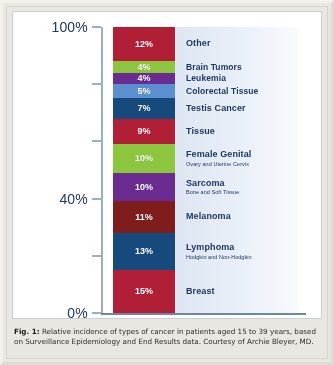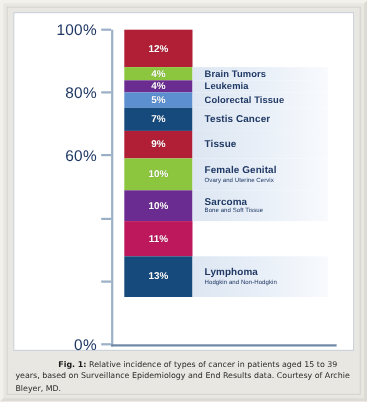--- a/index.html
+++ b/index.html
@@ -85,54 +85,56 @@
     letter-spacing:0.05px;
   }
   .seg.small .lab{font-size:8.5px;}
 
   
   .caption{
     position:absolute;left:14px;top:327px;width:308px;
     font-size:7.2px;line-height:1.45;color:#2b2b2b;
     font-family:"DejaVu Sans",sans-serif;
   }
-  .caption b{color:#1a1a1a;margin-left:39px;}
+  .caption b{color:#1a1a1a;}
 </style>
 </head>
 <body>
 
 <div id="root">
   <div class="frame-outer"></div>
   <div class="frame-inner-line"></div>
 
   <div class="panel">
     <div class="plot">
 
       <div class="ylabels" id="ylabels">
           <div class="ytick-label" style="top: 301px;">0%</div>
-          <div class="ytick-label" style="top: 129.4px;">60%</div>
-          <div class="ytick-label" style="top: 72.2px;">80%</div>
+          <div class="ytick-label" style="top: 186.6px;">40%</div>
           <div class="ytick-label" style="top: 15px;">100%</div>
         </div>
       <div id="yticks">
           <div class="tick" style="top: 300px;"></div>
           <div class="tick" style="top: 242.8px;"></div>
           <div class="tick" style="top: 185.6px;"></div>
           <div class="tick" style="top: 128.4px;"></div>
           <div class="tick" style="top: 71.2px;"></div>
           <div class="tick" style="top: 14px;"></div>
         </div>
       <div class="yaxis-line"></div>
       <div class="baseline"></div>
 
       <div class="stack" id="stack">
           <div class="seg" style="height: 12%;">
             <div class="swatch" style="background: rgb(176, 31, 53);">
               <span class="pct">12%</span>
             </div>
+            <div class="labelband">
+              <div class="lab">Other</div>
+            </div>
           </div>
           <div class="seg small" style="height: 4%;">
             <div class="swatch" style="background: rgb(140, 198, 62);">
               <span class="pct">4%</span>
             </div>
             <div class="labelband">
               <div class="lab">Brain Tumors</div>
             </div>
           </div>
           <div class="seg small" style="height: 4%;">
@@ -179,31 +181,42 @@
           <div class="seg" style="height: 10%;">
             <div class="swatch" style="background: rgb(107, 44, 145);">
               <span class="pct">10%</span>
             </div>
             <div class="labelband">
               <div class="lab">Sarcoma</div>
               <div class="sub">Bone and Soft Tissue</div>
             </div>
           </div>
           <div class="seg" style="height: 11%;">
-            <div class="swatch" style="background: #be185d;">
+            <div class="swatch" style="background: #7f1d1d;">
               <span class="pct">11%</span>
+            </div>
+            <div class="labelband">
+              <div class="lab">Melanoma</div>
             </div>
           </div>
           <div class="seg" style="height: 13%;">
             <div class="swatch" style="background: rgb(23, 74, 124);">
               <span class="pct">13%</span>
             </div>
             <div class="labelband">
               <div class="lab">Lymphoma</div>
               <div class="sub">Hodgkin and Non-Hodgkin</div>
+            </div>
+          </div>
+          <div class="seg" style="height: 15%;">
+            <div class="swatch" style="background: rgb(176, 31, 53);">
+              <span class="pct">15%</span>
+            </div>
+            <div class="labelband">
+              <div class="lab">Breast</div>
             </div>
           </div>
         </div>
     </div>
   </div>
 
   <div class="caption">
     <b>Fig. 1:</b><span> Relative incidence of types of cancer in patients aged 15 to 39 years, based on Surveillance Epidemiology and End Results data. Courtesy of Archie Bleyer, MD.</span>
   </div>
 </div>

